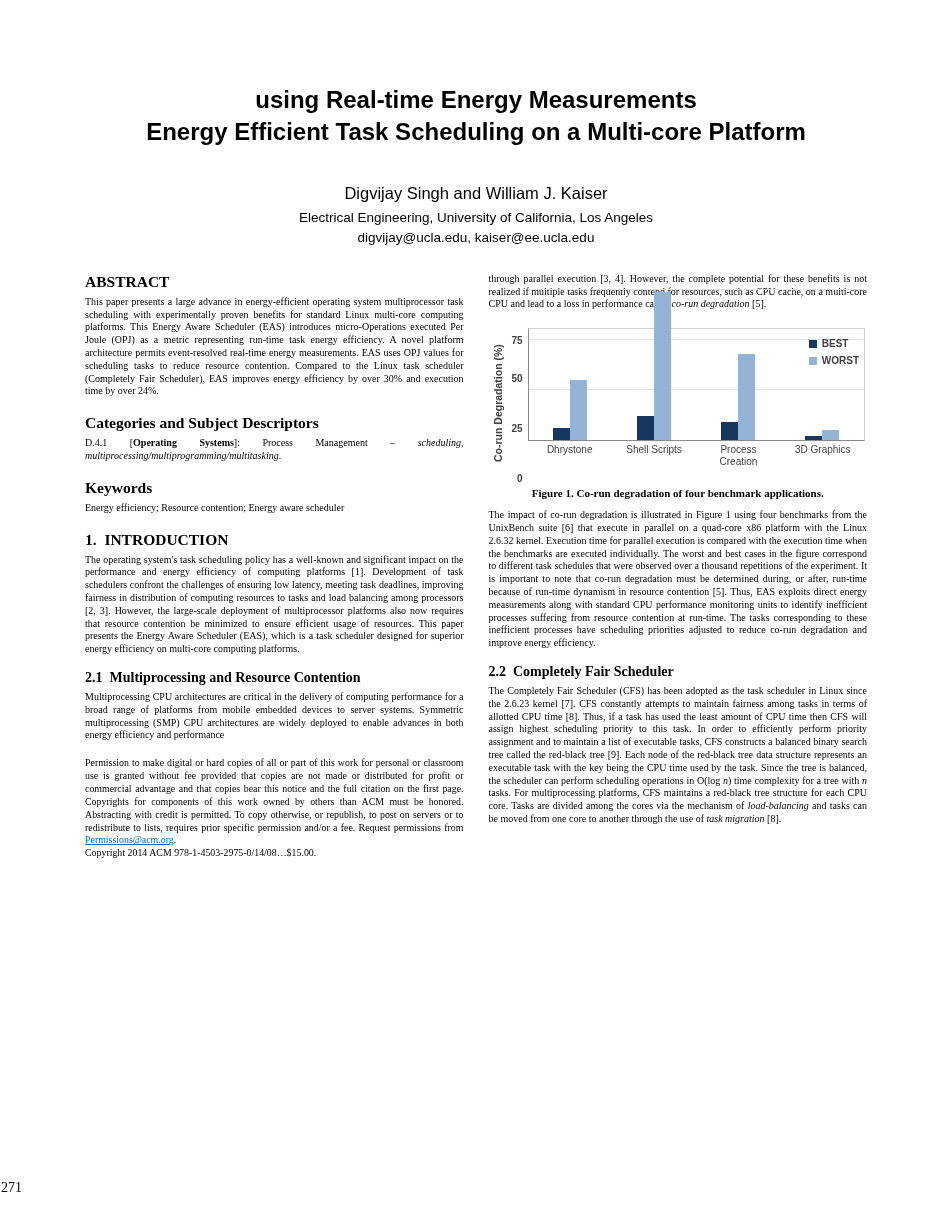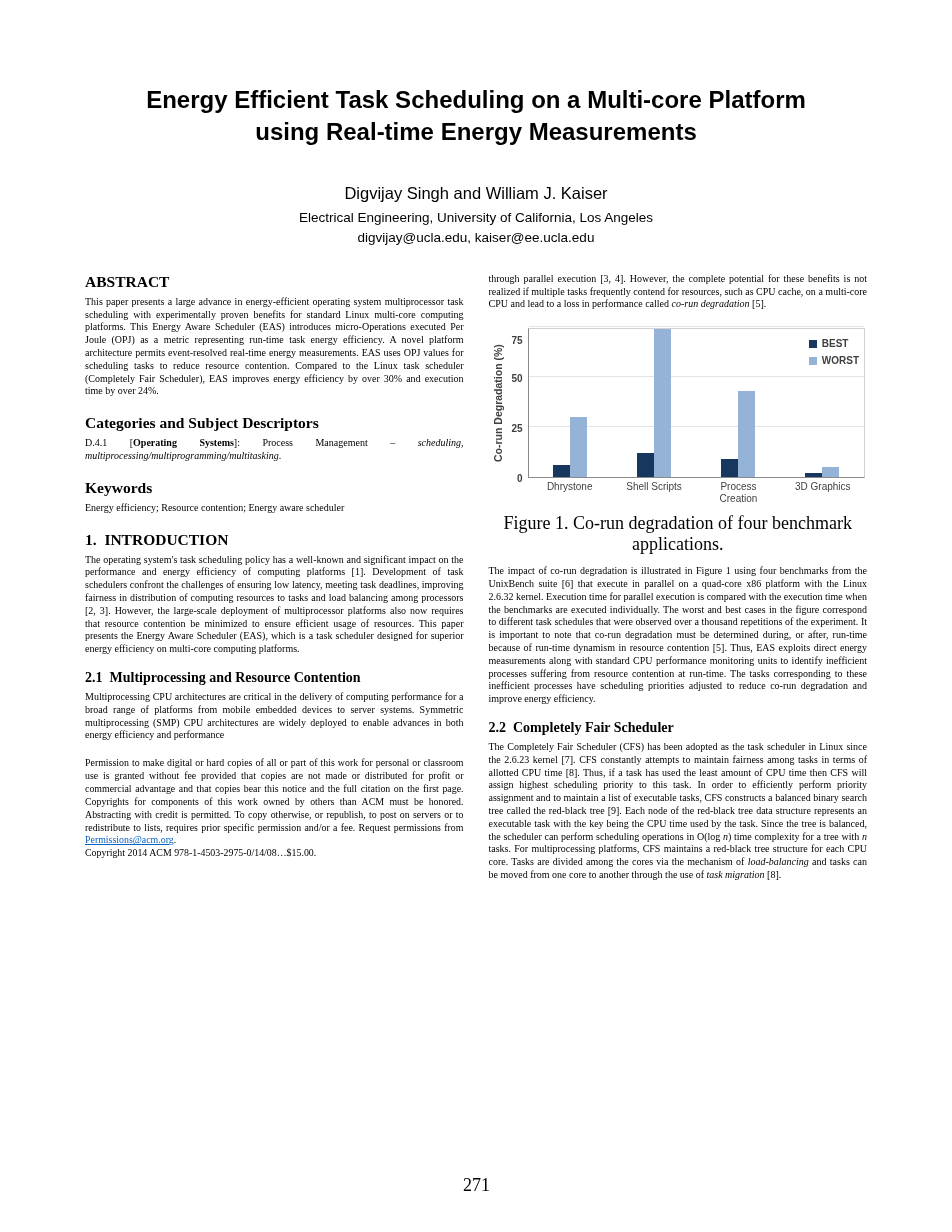--- a/index.html
+++ b/index.html
@@ -40,46 +40,46 @@
     writing-mode: vertical-rl; transform: rotate(180deg);
     height: 150px; width: 17px; display: flex; align-items: center; justify-content: center;
   }
   .yaxis { position: relative; width: 22px; height: 150px; }
   .ytick {
     position: absolute; right: 5px;
     font-family: "Liberation Sans", sans-serif; font-weight: bold; font-size: 10px; color: #404040;
   }
   .plotcol { flex: 1; min-width: 0; }
   .plot {
-    position: relative; height: 150px; background: #fff;
+    position: relative; height: 113px; background: #fff;
     border: 1px solid #d2d2d2; border-left: 1px solid #8a8a8a; border-bottom: 1px solid #8a8a8a;
     display: flex; align-items: flex-end; justify-content: space-around;
   }
   .gridline { position: absolute; left: 0; right: 0; height: 1px; background: #e4e4e4; }
   .bargroup { display: flex; align-items: flex-end; position: relative; z-index: 1; }
   .bar { width: 17px; }
   .legend { position: absolute; top: 9px; right: 5px; display: flex; flex-direction: column; gap: 6px; z-index: 2; }
   .legitem { display: flex; align-items: center; gap: 5px; font-family: "Liberation Sans", sans-serif; font-size: 10px; font-weight: bold; color: #404040; }
   .legswatch { width: 8px; height: 8px; display: inline-block; }
   .xlabels { display: flex; justify-content: space-around; margin-top: 3px; }
   .xlabel {
     width: 74px; text-align: center; white-space: pre-line;
     font-family: "Liberation Sans", sans-serif; font-size: 10px; color: #3f3f3f; line-height: 1.15;
   }
-  .figcaption { font-size: 18px; font-weight: normal; text-align: center; margin: 9px 4px 0 4px; }
+  .figcaption { font-size: 11px; font-weight: bold; text-align: center; margin: 9px 4px 0 4px; }
 
-  .pagenum { position: absolute; bottom: 36px; left: 1px; right: 0; text-align: center; font-size: 18px; }
+  .pagenum { position: absolute; bottom: 36px; left: 1px; right: 0; text-align: left; font-size: 14px; }
 </style>
 </head>
 <body>
 
 <div class="titleblock">
   <div class="title">
+    <div>using Real-time Energy Measurements</div>
     <div>Energy Efficient Task Scheduling on a Multi-core Platform</div>
-    <div>using Real-time Energy Measurements</div>
   </div>
   <div class="authors">Digvijay Singh and William J. Kaiser</div>
   <div class="affil">Electrical Engineering, University of California, Los Angeles</div>
   <div class="emails">digvijay@ucla.edu, kaiser@ee.ucla.edu</div>
 </div>
 
 <div class="columns">
 
   <div class="col">
     <h2 class="h1 first">ABSTRACT</h2>

